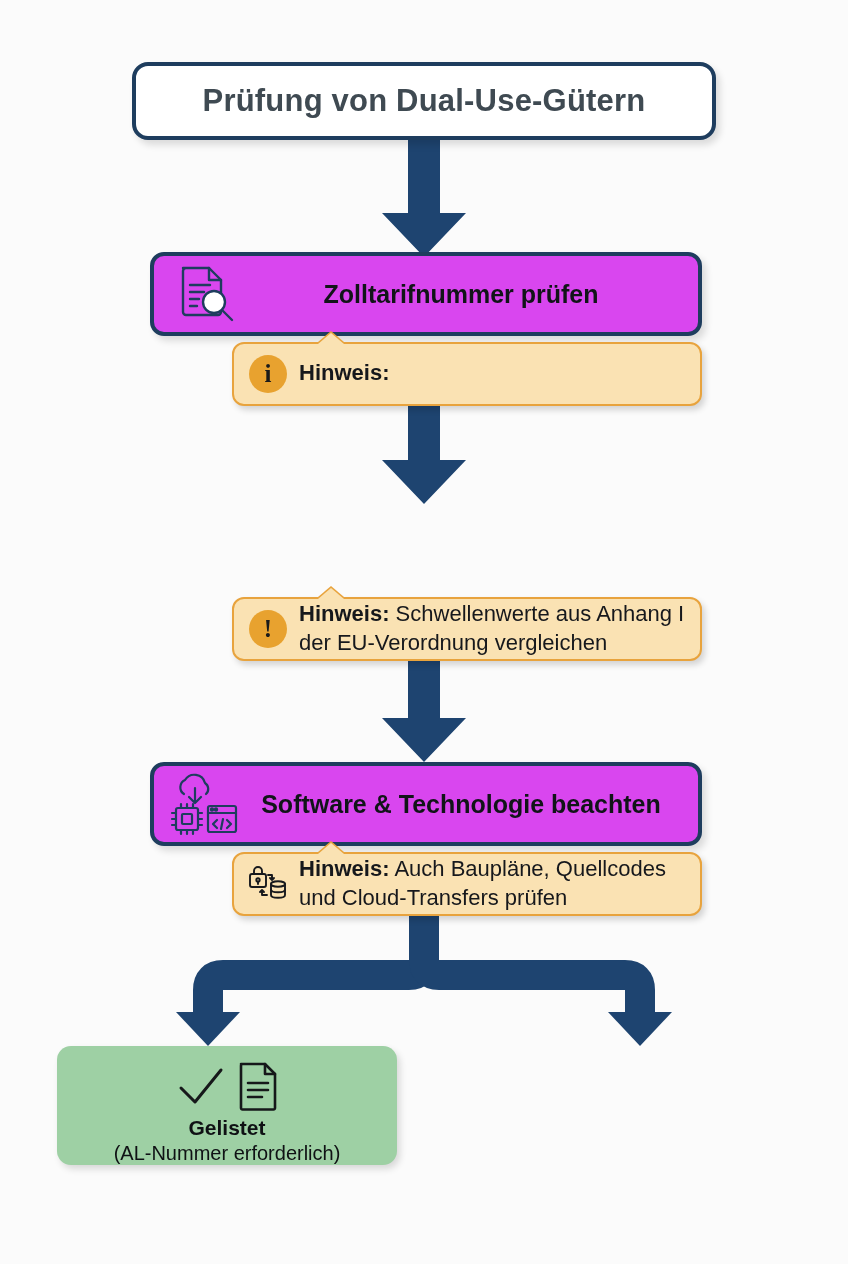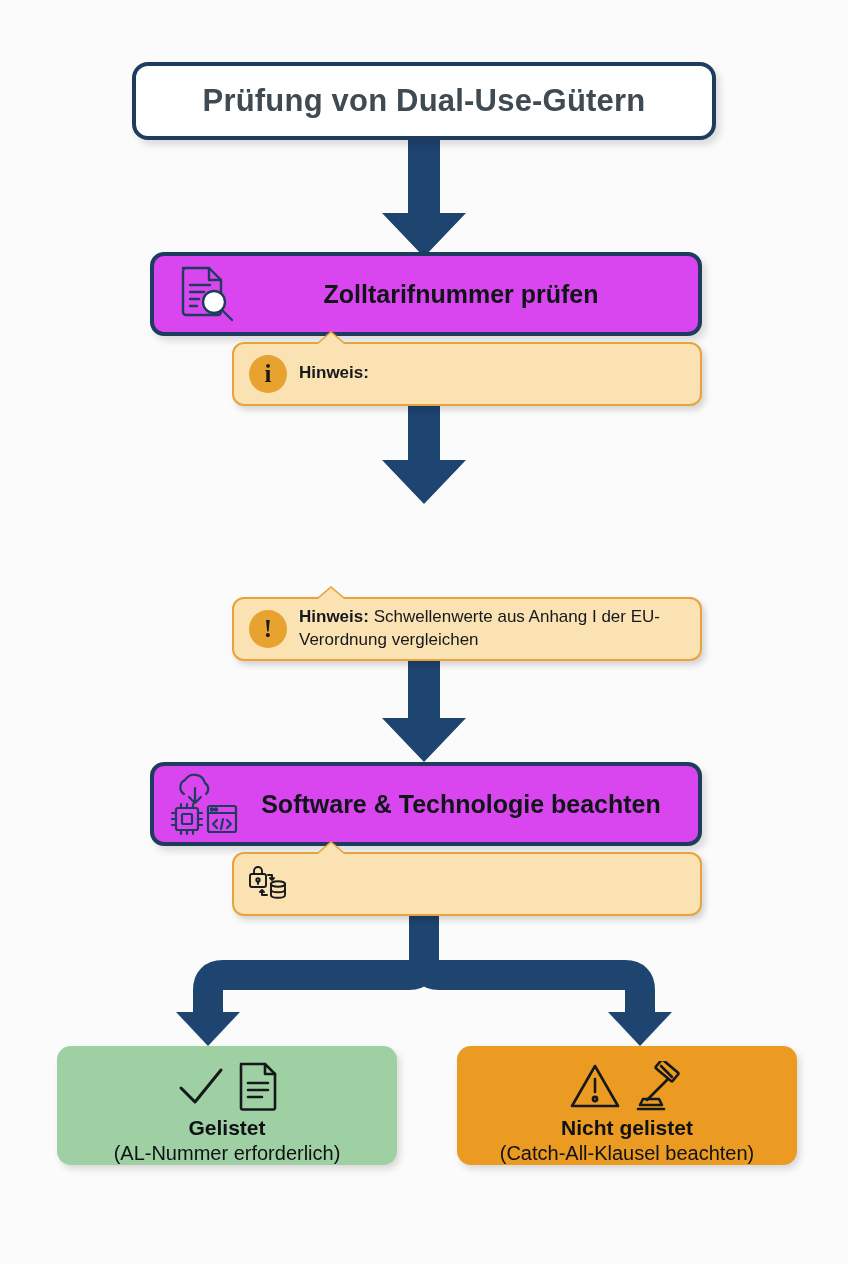--- a/index.html
+++ b/index.html
@@ -128,21 +128,21 @@
     background: #e8a22f;
     display: flex;
     align-items: center;
     justify-content: center;
     color: #1a1a1a;
     font-weight: bold;
     font-size: 25px;
     font-family: "Liberation Serif", serif;
   }
   .hint-text {
-    font-size: 17px;
+    font-size: 22px;
     color: #16181c;
     line-height: 1.3;
   }
   .hint-text b { font-weight: bold; }
 
   
   .outcome-box {
     position: absolute;
     top: 1046px;
     width: 340px;
@@ -285,49 +285,35 @@
         <path d="M11 17.5 v2.5"></path>
 
         <ellipse cx="31" cy="20" rx="7" ry="2.8"></ellipse>
         <path d="M24 20 v11 c0 1.6 3.1 2.8 7 2.8 s7 -1.2 7 -2.8 V20"></path>
         <path d="M24 25.5 c0 1.6 3.1 2.8 7 2.8 s7 -1.2 7 -2.8"></path>
 
         <path d="M21 11 h4 v5 M25 16 l-2 -2 M25 16 l2 -2"></path>
         <path d="M20 31 h-5 v-5 M15 26 l-2 2 M15 26 l2 2"></path>
       </svg>
     </span>
+    <span class="hint-text">
+      <b>Hinweis:</b>
+      <span>Auch Baupläne, Quellcodes und Cloud-Transfers prüfen</span>
+    </span>
   </div>
 
   <div class="outcome-box outcome-left">
     <span class="outcome-icons">
       <svg width="52" height="48" viewBox="0 0 52 48" fill="none" stroke="#16181a" stroke-width="3" stroke-linecap="round" stroke-linejoin="round">
         <path d="M6 26 L20 40 L46 8"></path>
       </svg>
       <svg width="42" height="50" viewBox="0 0 42 50" fill="none" stroke="#16181a" stroke-width="2.6" stroke-linecap="round" stroke-linejoin="round">
         <path d="M4 3 h24 l10 10 v34 a1.5 1.5 0 0 1 -1.5 1.5 H5.5 A1.5 1.5 0 0 1 4 47 V4.5 A1.5 1.5 0 0 1 5.5 3 z"></path>
         <path d="M28 3 v10 h10"></path>
         <path d="M11 22 h20 M11 29 h20 M11 36 h14"></path>
       </svg>
     </span>
     <span class="outcome-title">Gelistet</span>
     <span class="outcome-sub">(AL-Nummer erforderlich)</span>
   </div>
 
-  <div class="outcome-box outcome-right">
-    <span class="outcome-icons">
-      <svg width="54" height="50" viewBox="0 0 54 50" fill="none" stroke="#16181a" stroke-width="2.6" stroke-linecap="round" stroke-linejoin="round">
-        <path d="M27 5 L50 45 H4 z"></path>
-        <path d="M27 18 v13"></path>
-        <circle cx="27" cy="38" r="2.1"></circle>
-      </svg>
-      <svg width="54" height="50" viewBox="0 0 54 50" fill="none" stroke="#16181a" stroke-width="2.6" stroke-linecap="round" stroke-linejoin="round">
-        <rect x="24" y="4" width="22" height="11" rx="1.5" transform="rotate(40 35 9.5)"></rect>
-        <path d="M15 39 L35 19"></path>
-        <path d="M29 5 L40 16"></path>
-        <path d="M8 44 h22 l-3 -6 H11 z"></path>
-        <path d="M6 48 h26"></path>
-      </svg>
-    </span>
-    <span class="outcome-title">Nicht gelistet</span>
-    <span class="outcome-sub">(Catch-All-Klausel beachten)</span>
-  </div>
 
 </div>
 
 </body></html>

